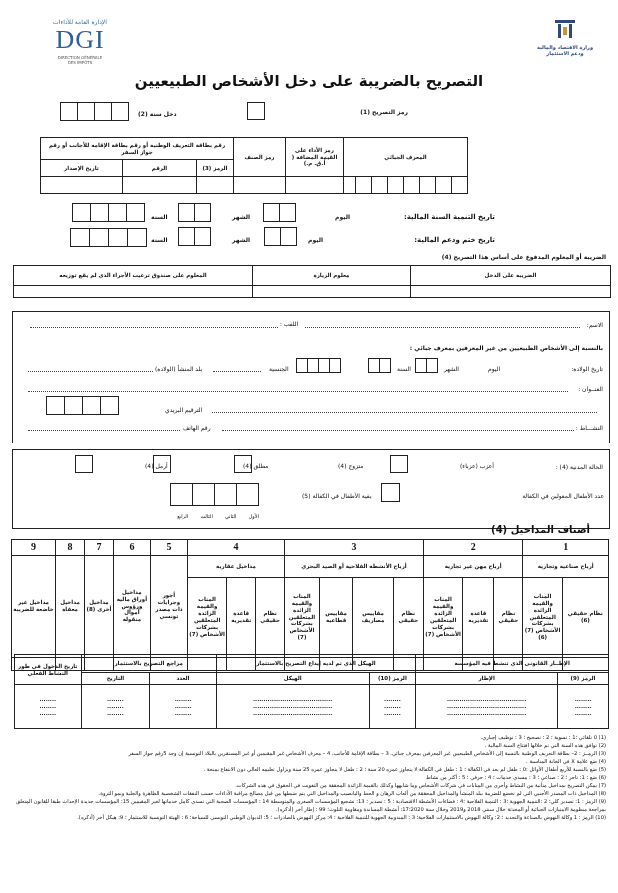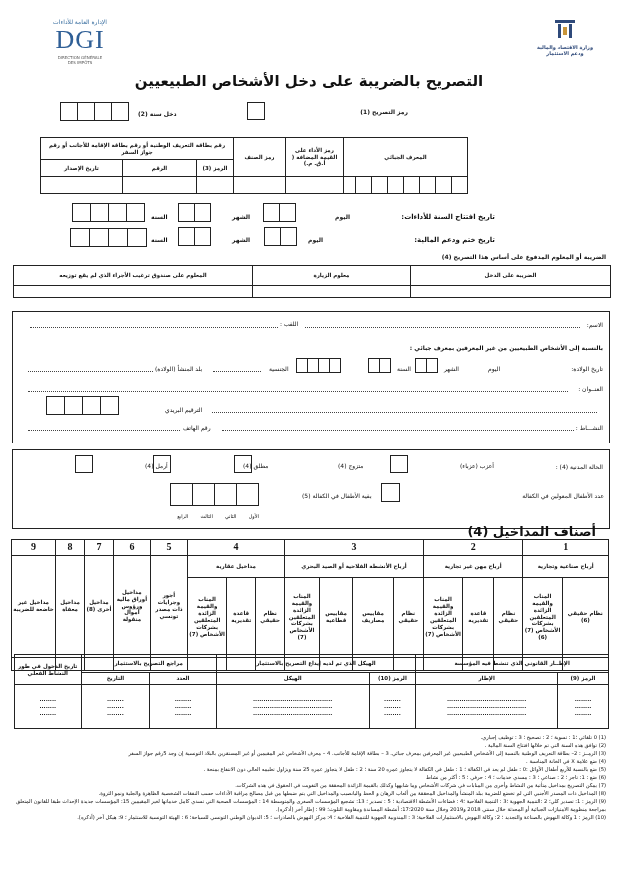--- a/index.html
+++ b/index.html
@@ -76,21 +76,21 @@
     <td style="width:12px"></td>
     <td></td>
     <td></td>
     <td></td>
     <td></td>
     <td></td>
   </tr>
 </tbody>
   </table>
 
-<div class="abs lbl" style="right:123px;top:213px;font-size:7px">تاريخ افتتاح السنة للأداءات:</div>
+<div class="abs lbl" style="right:123px;top:213px;font-size:7px">تاريخ التنمية السنة المالية:</div>
 <div class="abs lbl" style="right:268px;top:213px">اليوم</div>
 <div class="abs boxes" style="left:264px;top:203px">
     <span style="width:17px;height:19px"></span>
     <span style="width:17px;height:19px"></span>
   </div>
 <div class="abs lbl" style="left:232px;top:213px">الشهر</div>
 <div class="abs boxes" style="left:179px;top:203px">
     <span style="width:17px;height:19px"></span>
     <span style="width:17px;height:19px"></span>
   </div>
@@ -206,21 +206,21 @@
     <span style="width:23px;height:23px"></span>
     <span style="width:23px;height:23px"></span>
   </div>
 <div class="abs" style="left:171px;top:513px;width:94px;display:flex;direction:rtl;justify-content:space-around;font-size:5px">
   <span>الأول</span>
   <span>الثاني</span>
   <span>الثالث</span>
   <span>الرابع</span>
 </div>
 
-<div class="abs lbl" style="right:22px;top:524px;font-size:13px">أصناف المداخيل (4)</div>
+<div class="abs lbl" style="right:28px;top:524px;font-size:10px">أصناف المداخيل (4)</div>
 
 <table class="abs" style="left:11px;top:539px;width:598px">
   <tbody>
       <tr style="height:13px">
     <td colspan="2" class="num">1</td>
     <td colspan="3" class="num">2</td>
     <td colspan="4" class="num">3</td>
     <td colspan="3" class="num">4</td>
     <td class="num">5</td>
     <td class="num">6</td>

